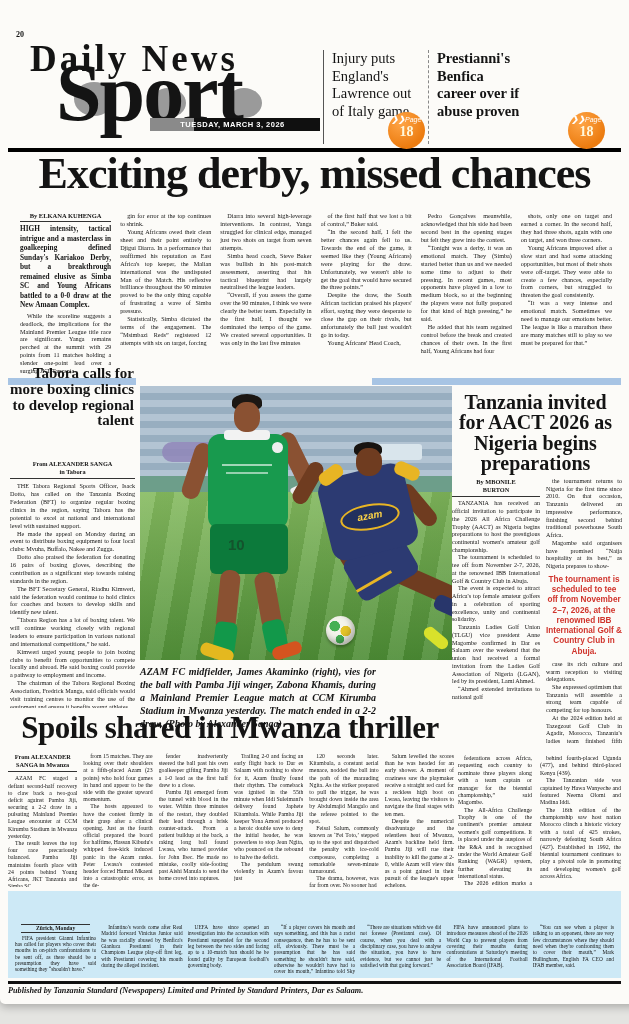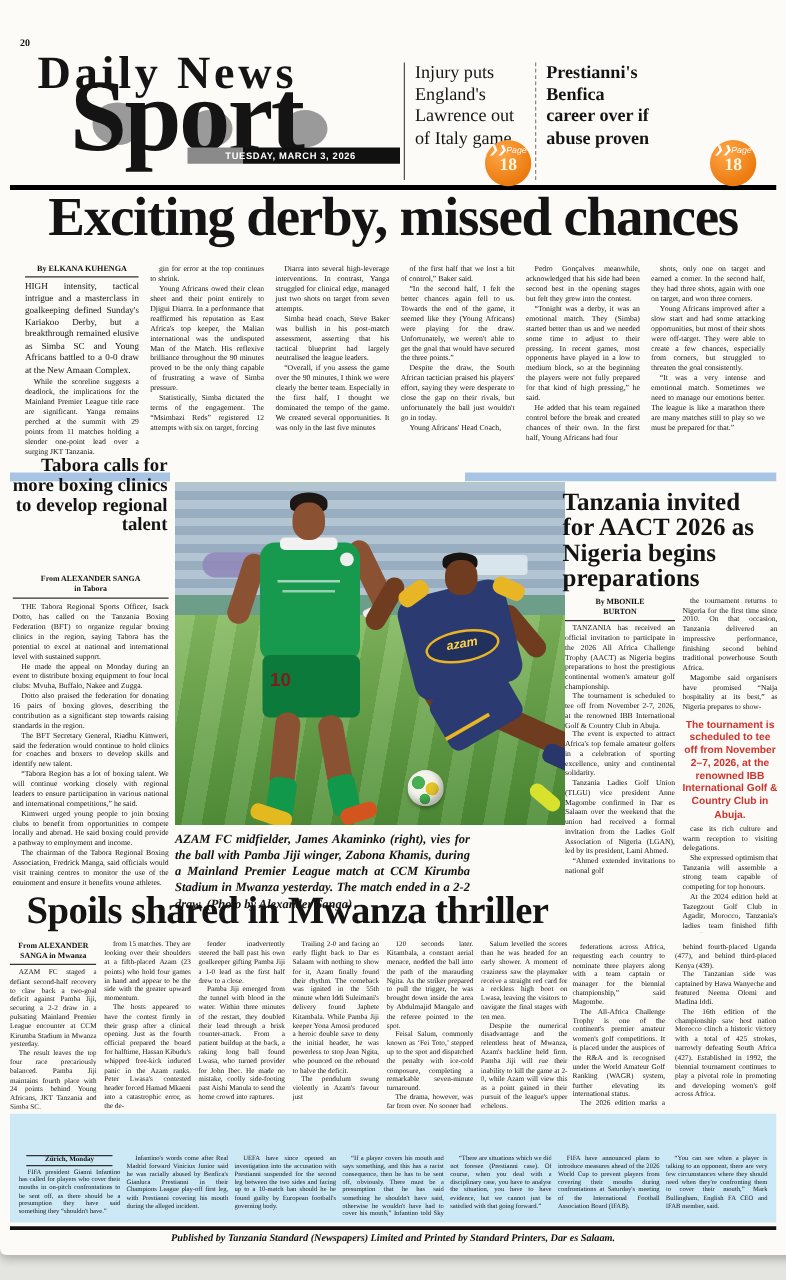--- a/index.html
+++ b/index.html
@@ -40,21 +40,21 @@
   .bf-em{width:88px;text-align:center;color:#fff;font-family:"Liberation Sans",sans-serif;}
   .bf-em1{left:32px;top:72px;font-size:9px;font-style:italic;font-weight:bold;}
   .bf-em2{left:32px;top:84px;font-size:4px;letter-spacing:1px;}
   .bf-crest{left:104px;top:58px;width:9px;height:9px;background:#f3e2c8;border-radius:50%;}
   
   .lead-headline{left:8px;top:152px;width:613px;text-align:center;font-size:44px;font-weight:bold;letter-spacing:-1px;line-height:1;}
   .leadcols{left:20px;top:212px;width:592px;height:162px;display:flex;gap:9px;font-size:6.2px;line-height:1.28;}
   .ncol{flex:1;text-align:justify;overflow:hidden;}
   .ncol p{margin:0;text-indent:7px;}
   .byline{font-weight:bold;text-align:center;font-size:6.5px;border-bottom:1px solid #333;padding-bottom:1px;margin-bottom:2px;}
-  .lede{font-weight:normal;font-size:7.3px;line-height:1.3;margin-bottom:2px;}
+  .lede{font-weight:bold;font-size:7.3px;line-height:1.3;margin-bottom:2px;}
   
   .bluebar{height:7px;background:#a7c4e4;}
   .tab-head{left:10px;top:366px;width:124px;text-align:right;font-size:15px;font-weight:bold;line-height:1.05;}
   .sec-byline{text-align:center;font-weight:bold;font-size:6.3px;line-height:1.3;border-bottom:1px solid #333;padding-bottom:2px;margin-bottom:3px;}
   .sec-byline span{display:block;}
   .tab-body{left:10px;top:460px;width:125px;height:248px;font-size:6.2px;line-height:1.27;text-align:justify;overflow:hidden;}
   .tab-body p{margin:0;text-indent:7px;}
   
   .photo{left:140px;top:386px;width:312px;height:274px;overflow:hidden;background:#7fae5a;}
   .ph-stands{left:0;top:0;width:312px;height:90px;background:repeating-linear-gradient(180deg,#b3c4d3 0 7px,#98aec0 7px 14px);}
@@ -69,21 +69,21 @@
   .gp-head{left:94px;top:16px;width:26px;height:30px;background:#8a5132;border-radius:45%;}
   .gp-collar{left:84px;top:44px;width:46px;height:10px;background:#f2f2f2;border-radius:4px;}
   .gp-torso{left:68px;top:48px;width:80px;height:95px;background:#189a4e;border-radius:12px;}
   .gp-line1{left:82px;top:78px;width:50px;height:2px;background:rgba(255,255,255,.6);}
   .gp-line2{left:86px;top:86px;width:42px;height:2px;background:rgba(255,255,255,.55);}
   .gp-badge{left:132px;top:56px;width:11px;height:11px;background:#eee;border-radius:50%;}
   .gp-armL{left:48px;top:56px;width:18px;height:58px;transform:rotate(18deg);}
   .gp-armR{left:148px;top:44px;width:18px;height:62px;transform:rotate(-26deg);}
   .gp-wrist{left:150px;top:100px;width:14px;height:6px;background:#eee;border-radius:3px;transform:rotate(-26deg);}
   .gp-shorts{left:70px;top:138px;width:78px;height:50px;background:#0c7a3b;border-radius:6px;}
-  .gp-num{left:76px;top:150px;font-size:15px;font-weight:bold;color:#7f1d1d;font-family:"Liberation Sans",sans-serif;}
+  .gp-num{left:88px;top:150px;font-size:15px;font-weight:bold;color:#14532d;font-family:"Liberation Sans",sans-serif;}
   .gp-legL{left:78px;top:184px;width:20px;height:62px;transform:rotate(6deg);}
   .gp-legR{left:118px;top:186px;width:20px;height:58px;transform:rotate(-10deg);}
   .gp-sockL{left:74px;top:236px;width:22px;height:34px;background:#12984a;border-radius:6px;transform:rotate(8deg);}
   .gp-sockR{left:124px;top:234px;width:22px;height:32px;background:#12984a;border-radius:6px;transform:rotate(-12deg);}
   .gp-bootL{left:60px;top:260px;width:34px;height:13px;background:#e4b81f;border-radius:6px;transform:rotate(18deg);}
   .gp-bootR{left:132px;top:258px;width:30px;height:13px;background:#d4541f;border-radius:6px;transform:rotate(-18deg);}
   .ap{left:150px;top:60px;width:162px;height:214px;}
   .ap-skin{background:#6f3c20;border-radius:10px;}
   .ap-hair{left:64px;top:-4px;width:28px;height:14px;background:#171310;border-radius:50% 50% 30% 30%;}
   .ap-head{left:66px;top:2px;width:26px;height:28px;background:#6f3c20;border-radius:45%;}
@@ -101,40 +101,40 @@
   .ap-leg2{left:40px;top:118px;width:58px;height:18px;transform:rotate(58deg);}
   .ap-sock{left:144px;top:152px;width:28px;height:16px;background:#28366b;border-radius:6px;transform:rotate(24deg);}
   .ap-boot{left:132px;top:186px;width:28px;height:12px;background:#d8e12b;border-radius:6px;transform:rotate(40deg);}
   .ball{left:186px;top:230px;width:29px;height:29px;border-radius:50%;
         background:radial-gradient(circle at 30% 35%,#46b053 0 5px,transparent 5.5px),
                    radial-gradient(circle at 68% 52%,#e5c428 0 5px,transparent 5.5px),
                    radial-gradient(circle at 48% 80%,#46b053 0 4px,transparent 4.5px),#f4f4ec;
         box-shadow:inset -3px -4px 6px rgba(0,0,0,.28),0 2px 3px rgba(0,0,0,.3);}
   .caption{left:140px;top:665px;width:236px;font-size:10px;font-weight:bold;font-style:italic;line-height:1.3;text-align:justify;}
   
-  .golf-head{left:450px;top:392px;width:171px;text-align:left;font-size:20px;font-weight:bold;line-height:1.02;}
+  .golf-head{left:450px;top:392px;width:171px;text-align:center;font-size:20px;font-weight:bold;line-height:1.02;}
   .golf-col1{left:452px;top:478px;width:88px;height:268px;font-size:6.1px;line-height:1.27;text-align:justify;overflow:hidden;}
   .golf-col2{left:546px;top:478px;width:76px;height:268px;font-size:6.1px;line-height:1.27;text-align:justify;overflow:hidden;}
   .golf-col1 p,.golf-col2 p,.golf-lower p{margin:0;text-indent:6px;}
   .pullquote{color:#d0342c;font-family:"Liberation Sans",sans-serif;font-weight:bold;font-size:8.2px;
              line-height:1.25;text-align:center;margin:4px 0;text-indent:0;}
   .golf-lower{top:755px;height:132px;font-size:5.9px;line-height:1.25;text-align:justify;overflow:hidden;}
   .golf-col3{left:458px;width:74px;}
   .golf-col4{left:540px;width:81px;}
   
   .mw-head{left:8px;top:712px;width:444px;text-align:center;font-size:31px;font-weight:bold;letter-spacing:-.5px;line-height:1;}
   .mwcols{left:8px;top:753px;width:446px;height:134px;display:flex;gap:6px;font-size:5.8px;line-height:1.24;}
   
   .inf-band{left:8px;top:891px;width:613px;height:87px;background:#cde9f6;overflow:hidden;}
   .inf-head{left:0;top:3px;width:613px;text-align:center;font-size:25px;font-weight:bold;line-height:1;}
   .infcols{left:7px;top:33px;width:599px;height:51px;display:flex;gap:5px;font-size:5.3px;line-height:1.2;}
   .dateline{font-weight:bold;font-size:5.6px;text-align:center;border-top:1px solid #333;border-bottom:1px solid #333;margin:0 6px 2px 6px;}
   
   .footrule{left:8px;top:981px;width:613px;height:2.5px;background:#111;}
-  .footer{left:8px;top:986px;width:613px;text-align:center;font-size:8.2px;font-weight:bold;font-style:italic;}
+  .footer{left:8px;top:986px;width:613px;text-align:left;font-size:8.2px;font-weight:bold;font-style:italic;}
 </style>
 </head>
 <body>
 
 <div class="page">
 
   <div class="abs pagenum">20</div>
   <div class="abs mast-top">Daily News</div>
   <div class="abs mast-blob" style="left:74px;top:82px;width:40px;height:34px;"></div>
   <div class="abs mast-blob" style="left:150px;top:88px;width:36px;height:30px;"></div>

